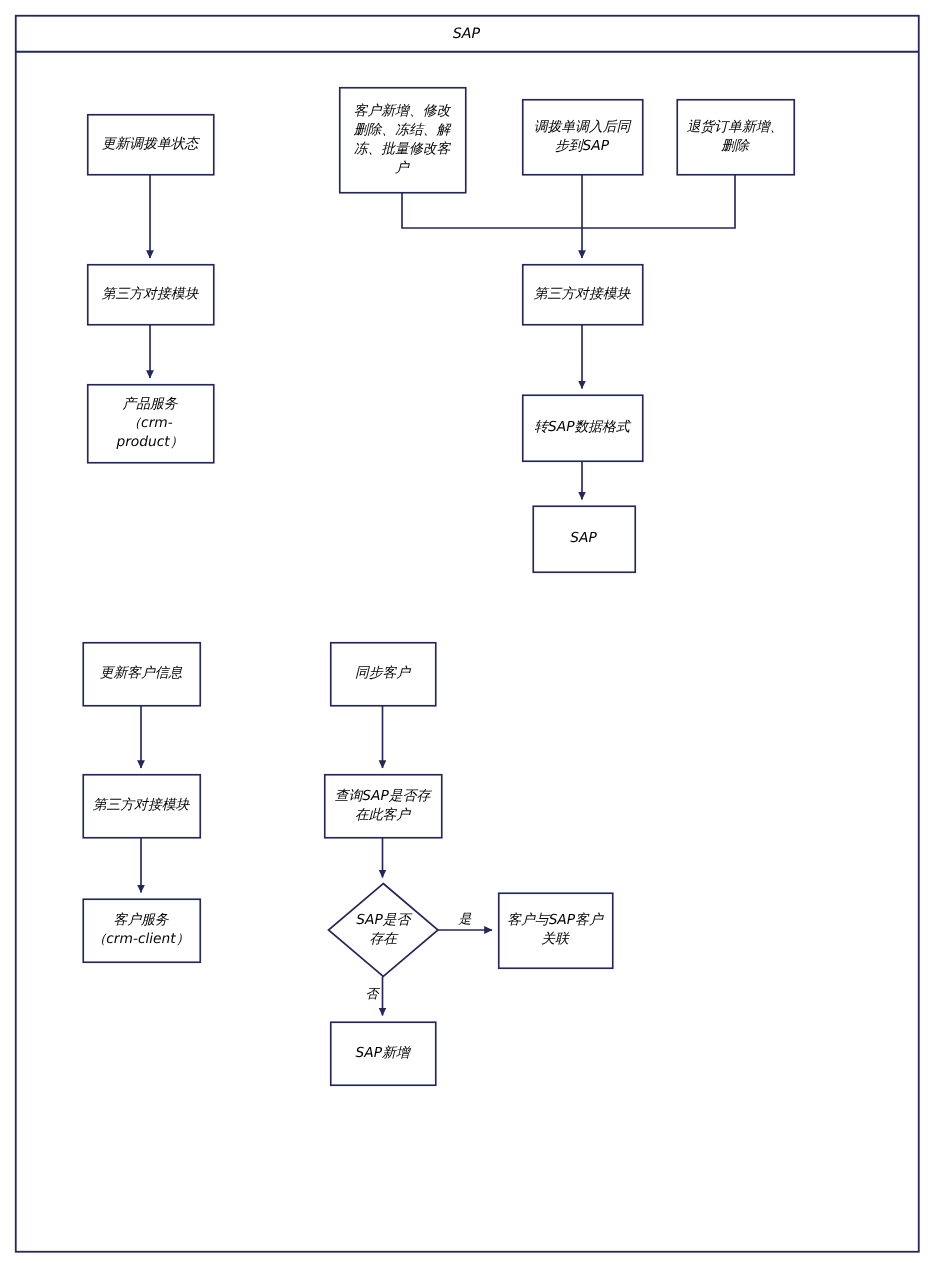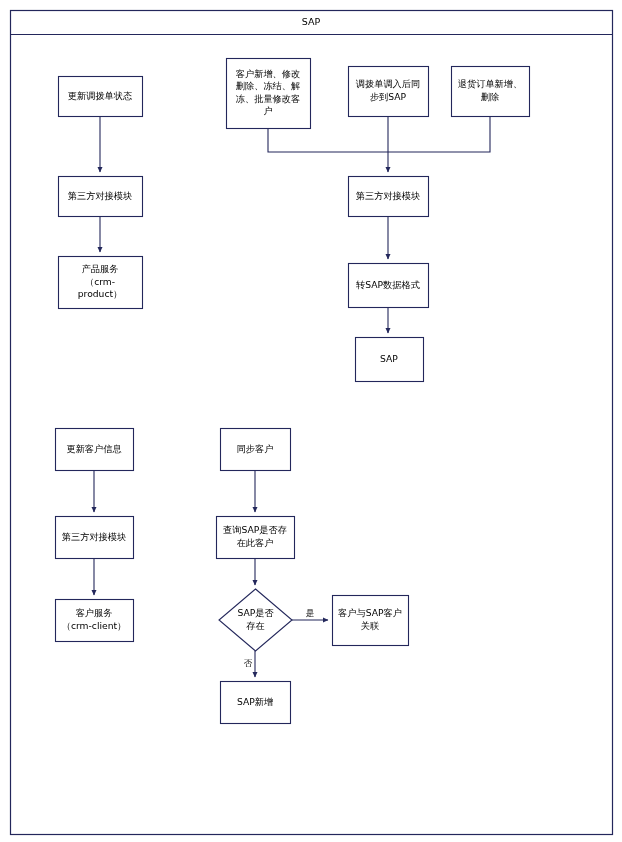--- a/index.html
+++ b/index.html
@@ -10,20 +10,21 @@
   body {
     width: 622px;
     height: 842px;
     font-family: "DejaVu Sans", "Liberation Sans", sans-serif;
     overflow: hidden;
   }
   #diagram-root {
     position: relative;
     width: 622px;
     height: 628px;
+    font-style: italic;
   }
   svg#flow {
     display: block;
     width: 622px;
     height: 842px;
   }
   .node-rect {
     fill: #ffffff;
     stroke: #23275b;
     stroke-width: 1.1;

